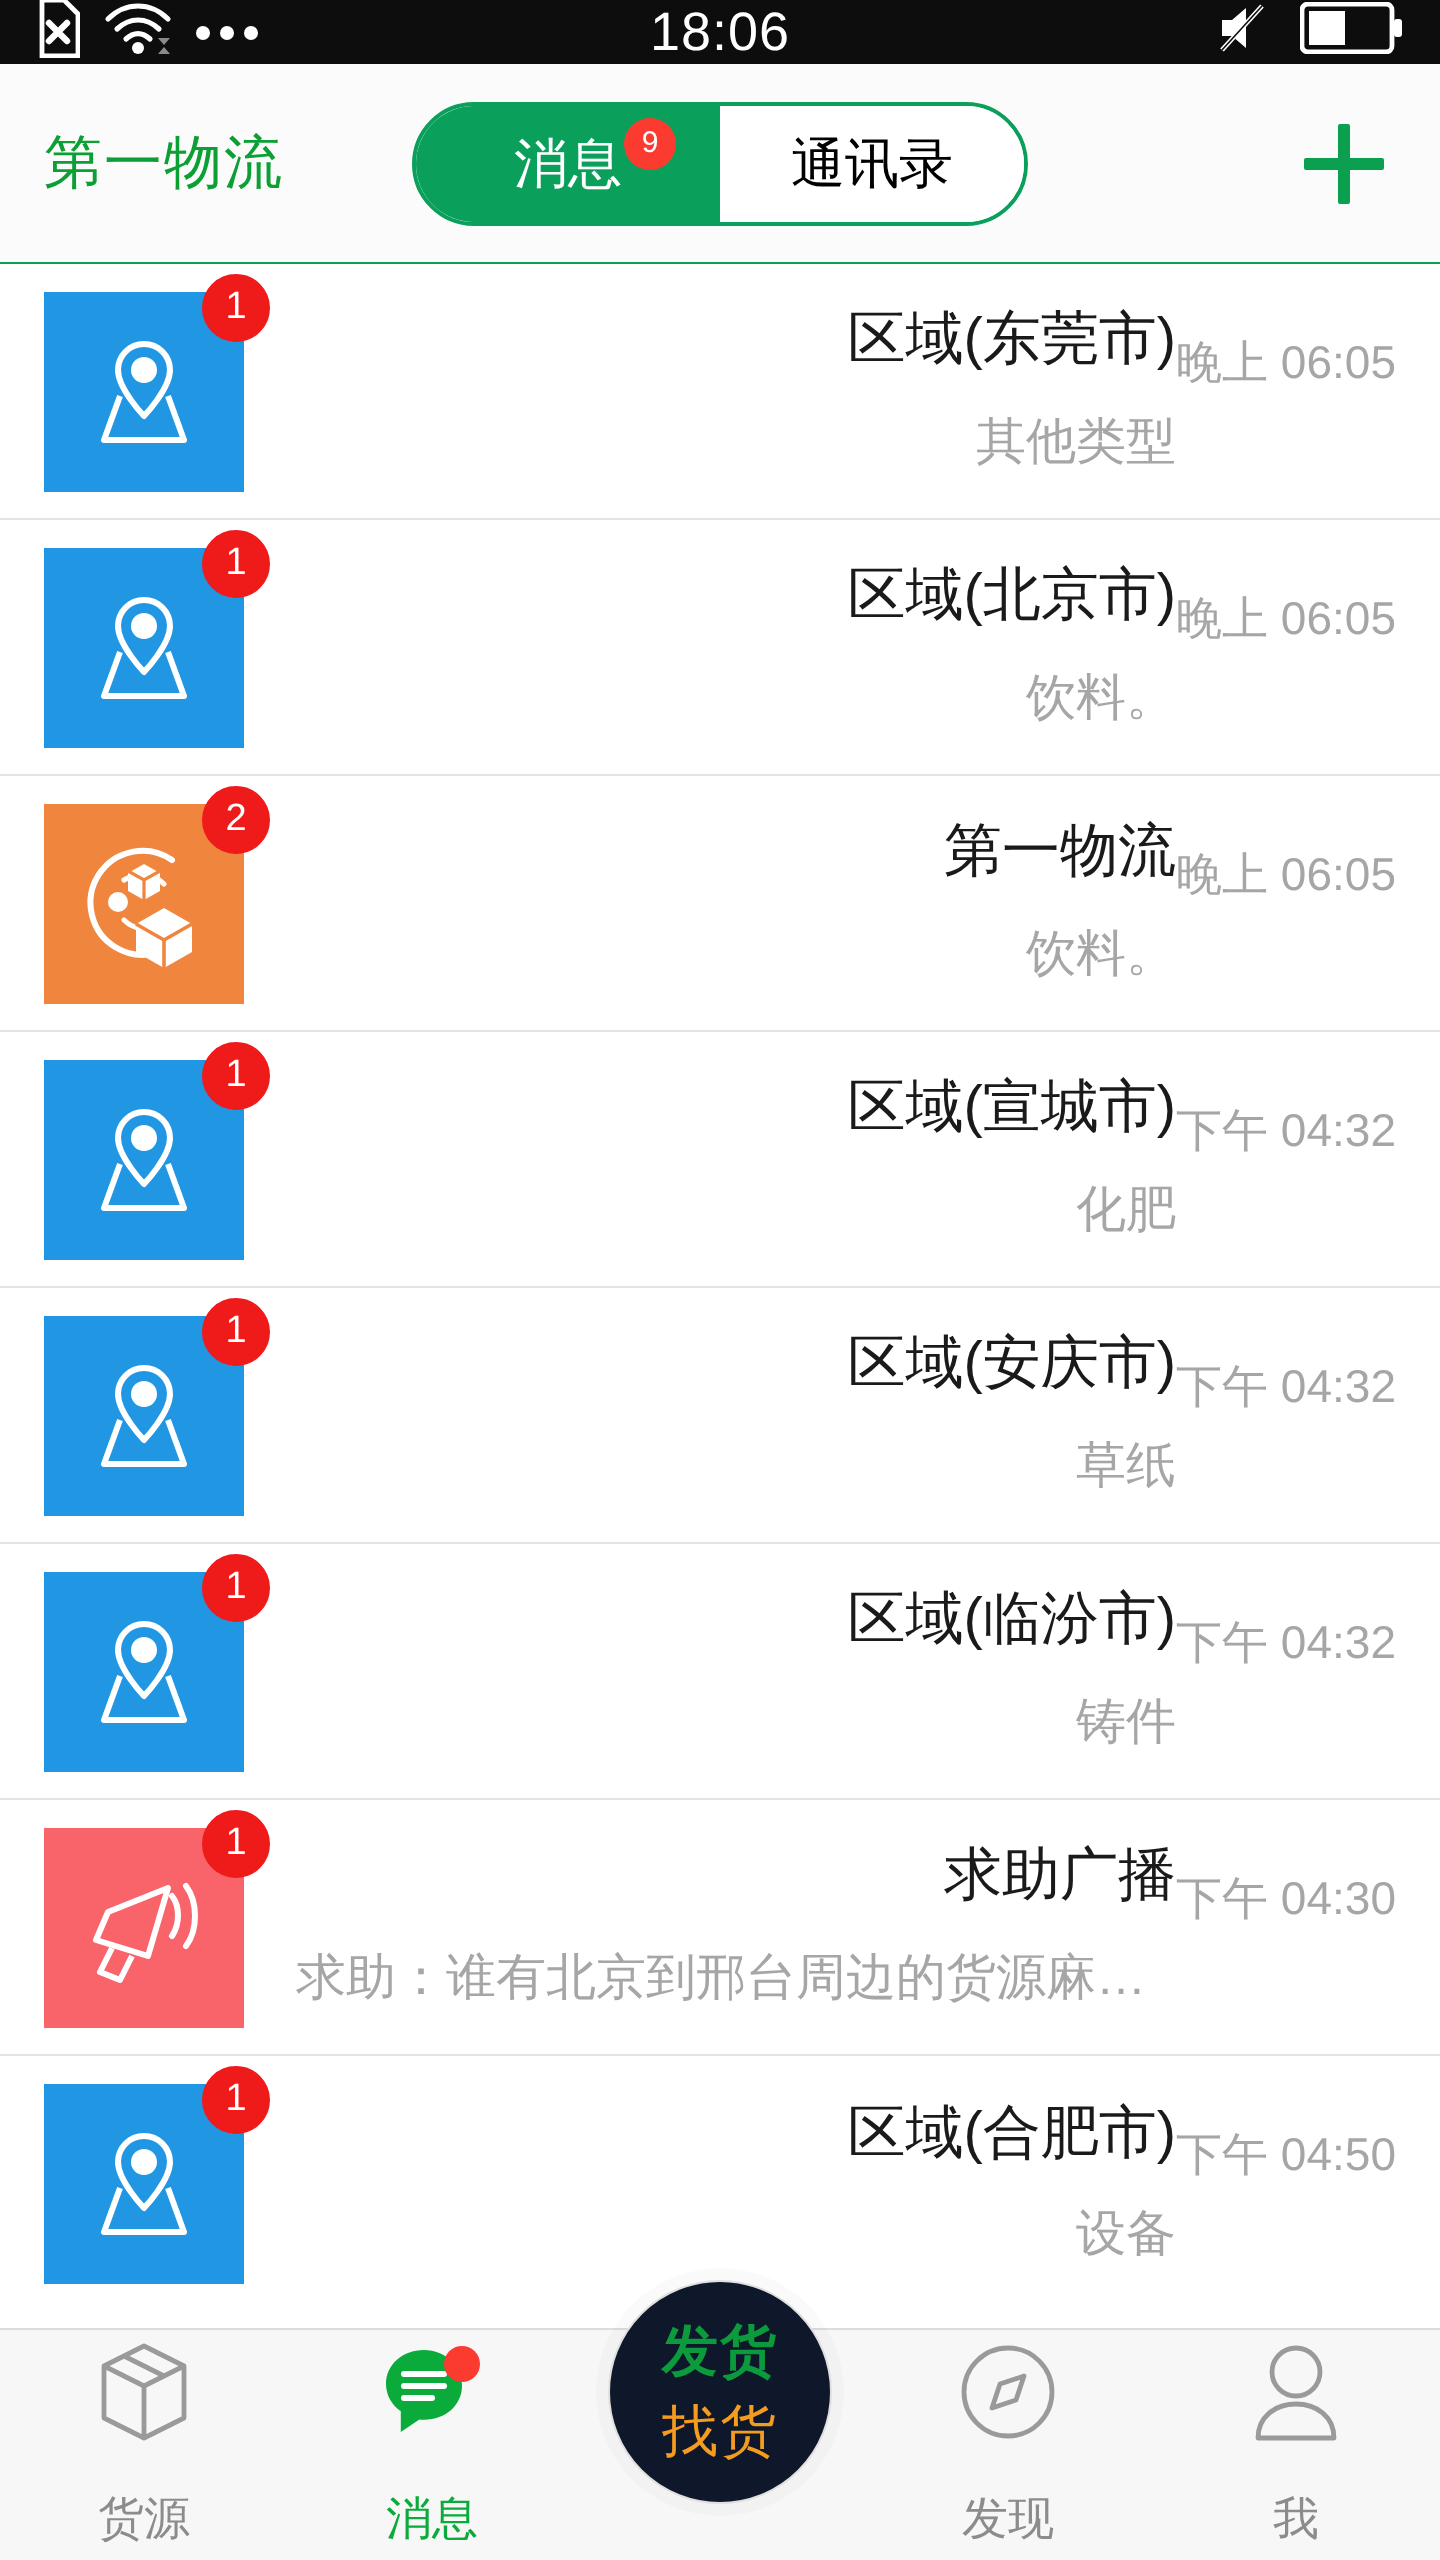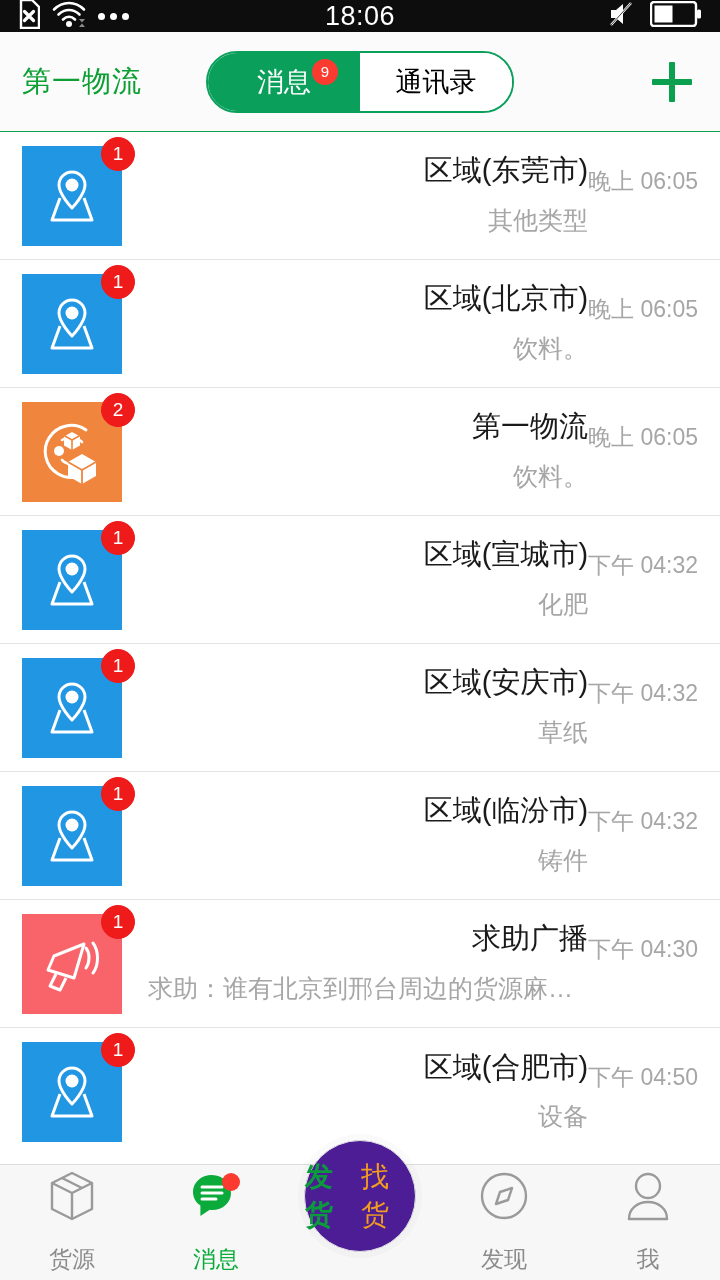--- a/index.html
+++ b/index.html
@@ -89,22 +89,22 @@
     display:flex; align-items:center;
   }
   .tab{ flex:1; display:flex; flex-direction:column; align-items:center; justify-content:center; gap:23px; }
   .tab-ico{ height:50px; display:flex; align-items:flex-end; justify-content:center; position:relative; }
   .tab-lbl{ font-size:23px; color:#8c8c8c; }
   .tab.active .tab-lbl{ color:#0bab3b; }
   .tab.spacer{ flex:1; }
   .fab{
     position:absolute; left:50%; transform:translateX(-50%);
     bottom:28px; width:112px; height:112px; border-radius:50%;
-    background:#4c1d95; border:1px solid #e0e0e0;
-    display:flex; flex-direction:row; align-items:center; justify-content:center;
+    background:#0f172a; border:1px solid #e0e0e0;
+    display:flex; flex-direction:column; align-items:center; justify-content:center;
     gap:2px; box-shadow:0 0 0 6px rgba(0,0,0,0.018);
   }
   .fab-t1{ font-size:28px; color:#0b9b3c; font-weight:bold; letter-spacing:1px; }
   .fab-t2{ font-size:28px; color:#f39c1f; font-weight:normal; letter-spacing:1px; }
 </style>
 </head>
 <body>
 
 <div class="statusbar">
   <div class="sb-left">

